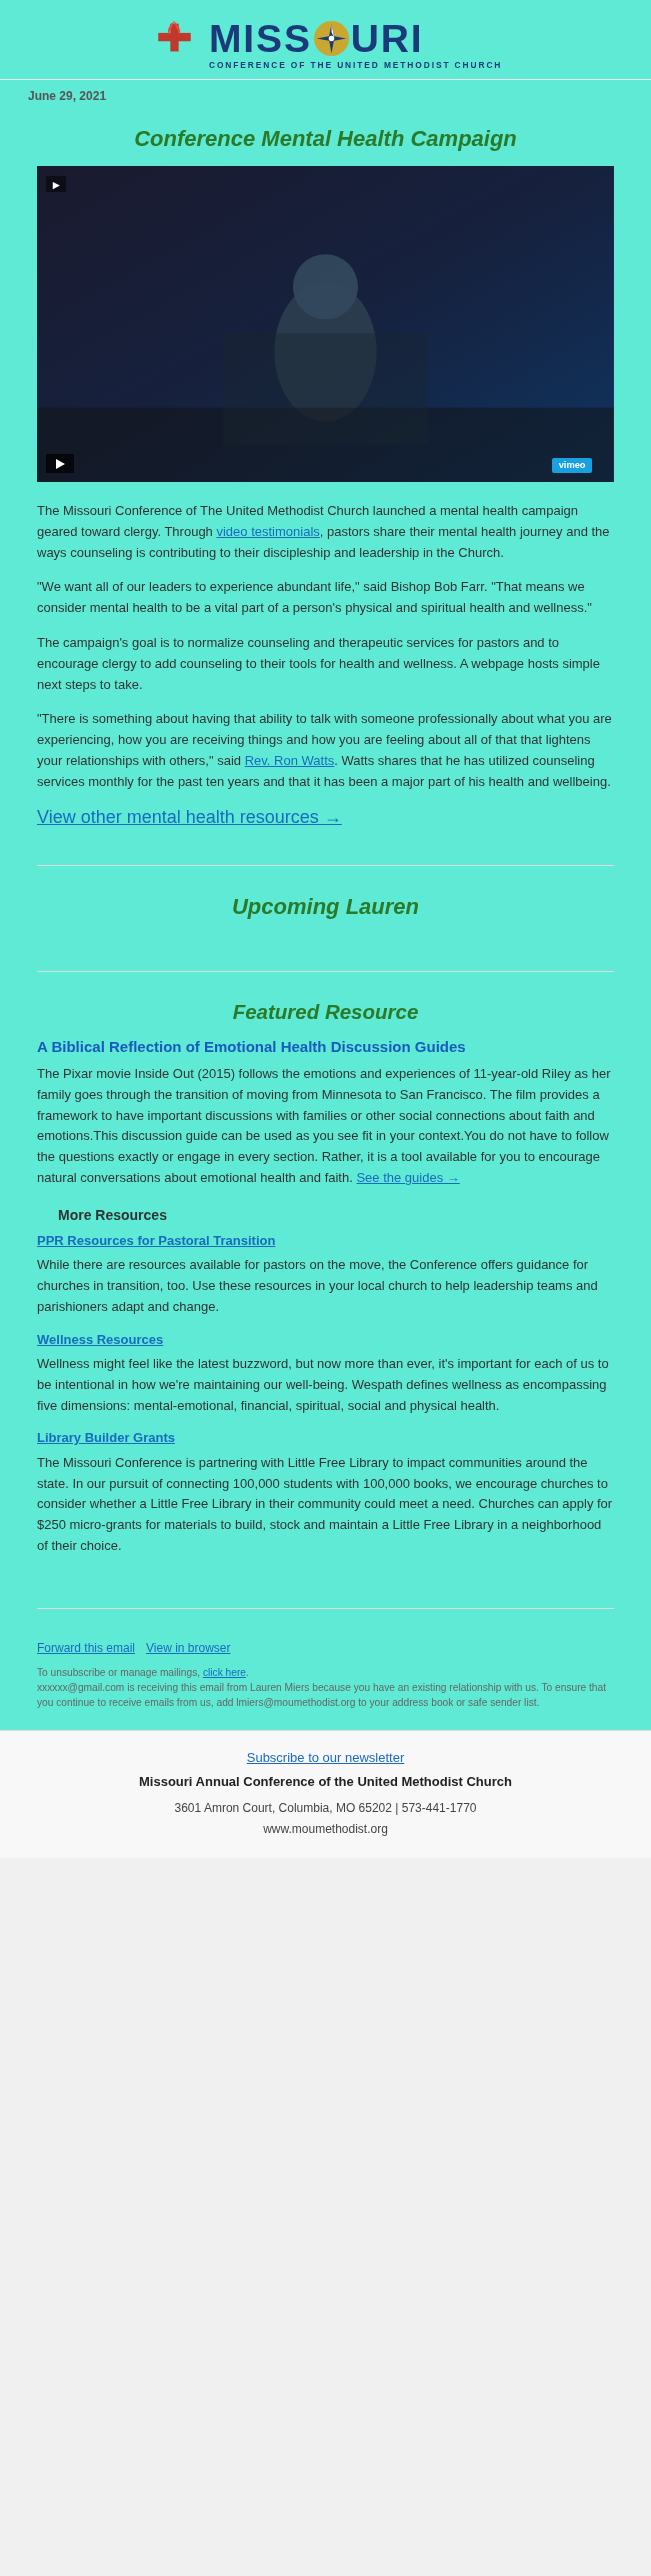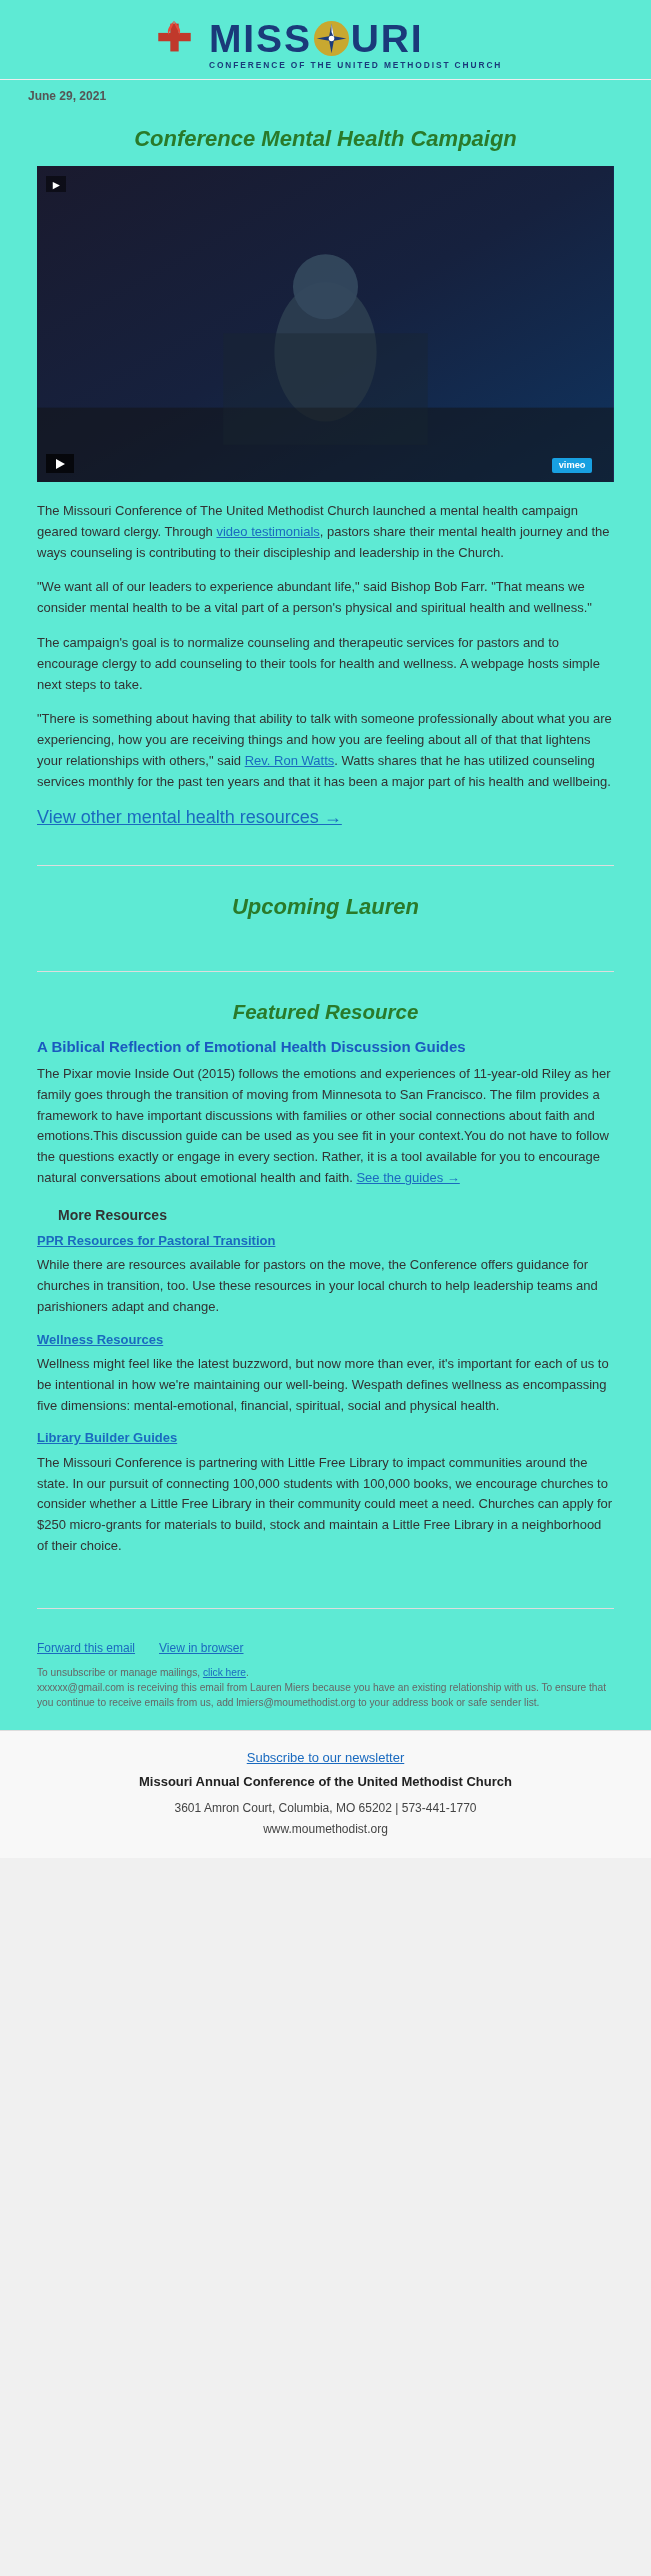--- a/index.html
+++ b/index.html
@@ -216,21 +216,21 @@
       margin-bottom: 18.6px;
     }
     .resource-see-full em {
       font-style: italic;
       font-weight: bold;
     }
     
     .footer-links {
       padding: 14px 37px 4.7px;
       display: flex;
-      gap: 24px;
+      gap: 11px;
       font-size: 12px;
     }
     .footer-disclaimer {
       padding: 4.7px 37px 14px;
       font-size: 10.2px;
       color: #666;
       line-height: 1.5;
     }
     .footer-bottom {
       background: #f8f8f8;
@@ -370,21 +370,21 @@
     </p>
 
     <div class="more-resources-heading">More Resources</div>
 
     <span class="sub-resource-link">PPR Resources for Pastoral Transition</span>
     <p class="resource-desc">While there are resources available for pastors on the move, the Conference offers guidance for churches in transition, too. Use these resources in your local church to help leadership teams and parishioners adapt and change.</p>
 
     <span class="sub-resource-link">Wellness Resources</span>
     <p class="resource-desc">Wellness might feel like the latest buzzword, but now more than ever, it's important for each of us to be intentional in how we're maintaining our well-being. Wespath defines wellness as encompassing five dimensions: mental-emotional, financial, spiritual, social and physical health.</p>
 
-    <span class="sub-resource-link">Library Builder Guides</span>
+    <span class="sub-resource-link">Library Builder Grants</span>
     <p class="resource-desc">The Missouri Conference is partnering with Little Free Library to impact communities around the state. In our pursuit of connecting 100,000 students with 100,000 books, we encourage churches to consider whether a Little Free Library in their community could meet a need. Churches can apply for $250 micro-grants for materials to build, stock and maintain a Little Free Library in a neighborhood of their choice.</p>
 
   </div>
 
   <hr class="divider">
 
   <div class="footer-links">
     <span class="link">Forward this email</span>
     <span class="link">View in browser</span>
   </div>

